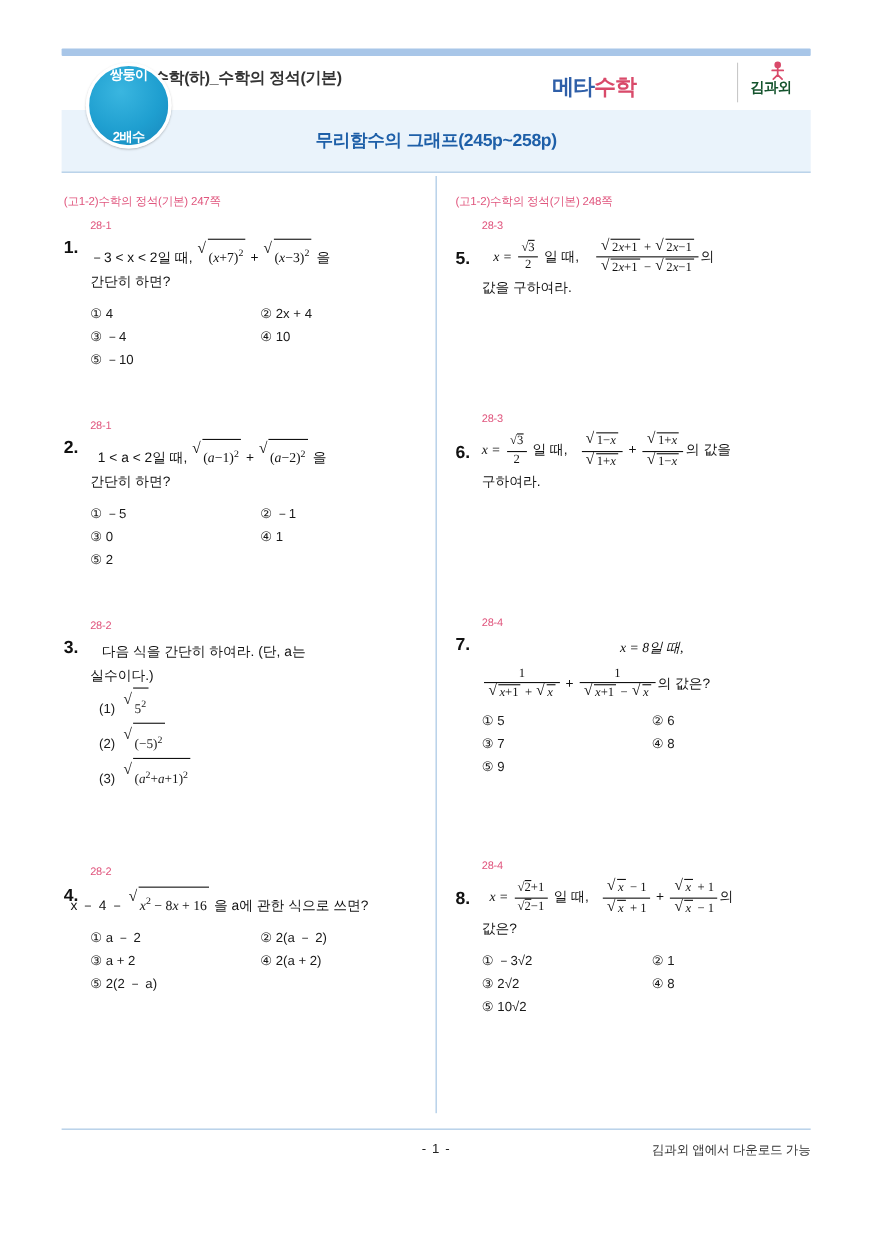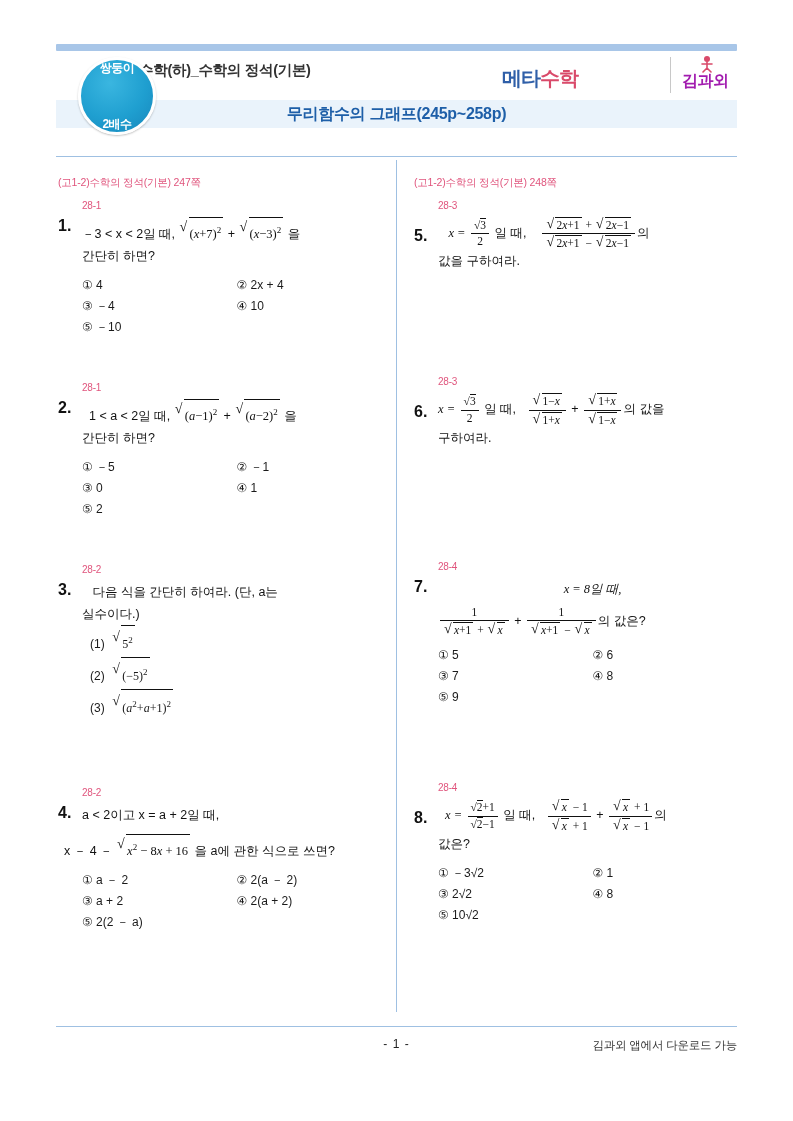--- a/index.html
+++ b/index.html
@@ -46,28 +46,28 @@
   }
   .logo-main{
     position:absolute;left:0;top:10px;font-size:20px;font-weight:bold;color:#2f5fa8;
     letter-spacing:-1px;font-family:"Liberation Sans",sans-serif;
   }
   .logo-main .accent{color:#d94a6a;}
   .logo-div{
     position:absolute;left:168px;top:2px;width:1px;height:36px;background:#c8c8c8;
   }
   .logo-sub{
-    position:absolute;left:180px;top:16px;font-size:16px;color:#a21caf;font-weight:bold;letter-spacing:-0.5px;
+    position:absolute;left:180px;top:16px;font-size:13px;color:#14532d;font-weight:bold;letter-spacing:-0.5px;
   }
   .logo-figure{
     position:absolute;left:196px;top:0px;width:18px;height:18px;
   }
   
   .band{
-    position:absolute;left:56px;top:100px;width:681px;height:28px;
+    position:absolute;left:56px;top:100px;width:681px;height:56px;
     background:#eaf3fb;
     display:flex;align-items:center;justify-content:center;
   }
   .band-text{
     font-size:16px;font-weight:bold;color:#1e5fa8;letter-spacing:-0.3px;
   }
   .rule-top{
     position:absolute;left:56px;top:156px;width:681px;height:1px;background:#9fc0e2;
   }
   
@@ -242,23 +242,20 @@
         &nbsp;<span class="rad"><span class="bar">(<span class="m">a</span><span class="sup">2</span>+<span class="m">a</span>+1)<span class="sup">2</span></span></span>
       </div>
     </div>
 
     <div class="gap-a"></div>
     <div class="gap-c"></div>
 
     <div class="tag">28-2</div>
     <div class="q">
       <div class="qnum">4.</div>
-      <div class="qbody">
-        <span>a &lt; 2이고  x = a + 2일 때,</span>
-      </div>
       <div class="qbody" style="margin-left:8px;margin-top:8px;">
         <span>x － 4 －</span>
         <span class="rad"><span class="bar"><span class="m">x</span><span class="sup">2</span> − 8<span class="m">x</span> + 16</span></span>
         <span>을 a에 관한 식으로 쓰면?</span>
       </div>
       <div class="choices">
         <div class="ch">① a － 2</div>
         <div class="ch">② 2(a － 2)</div>
         <div class="ch">③ a + 2</div>
         <div class="ch">④ 2(a + 2)</div>

